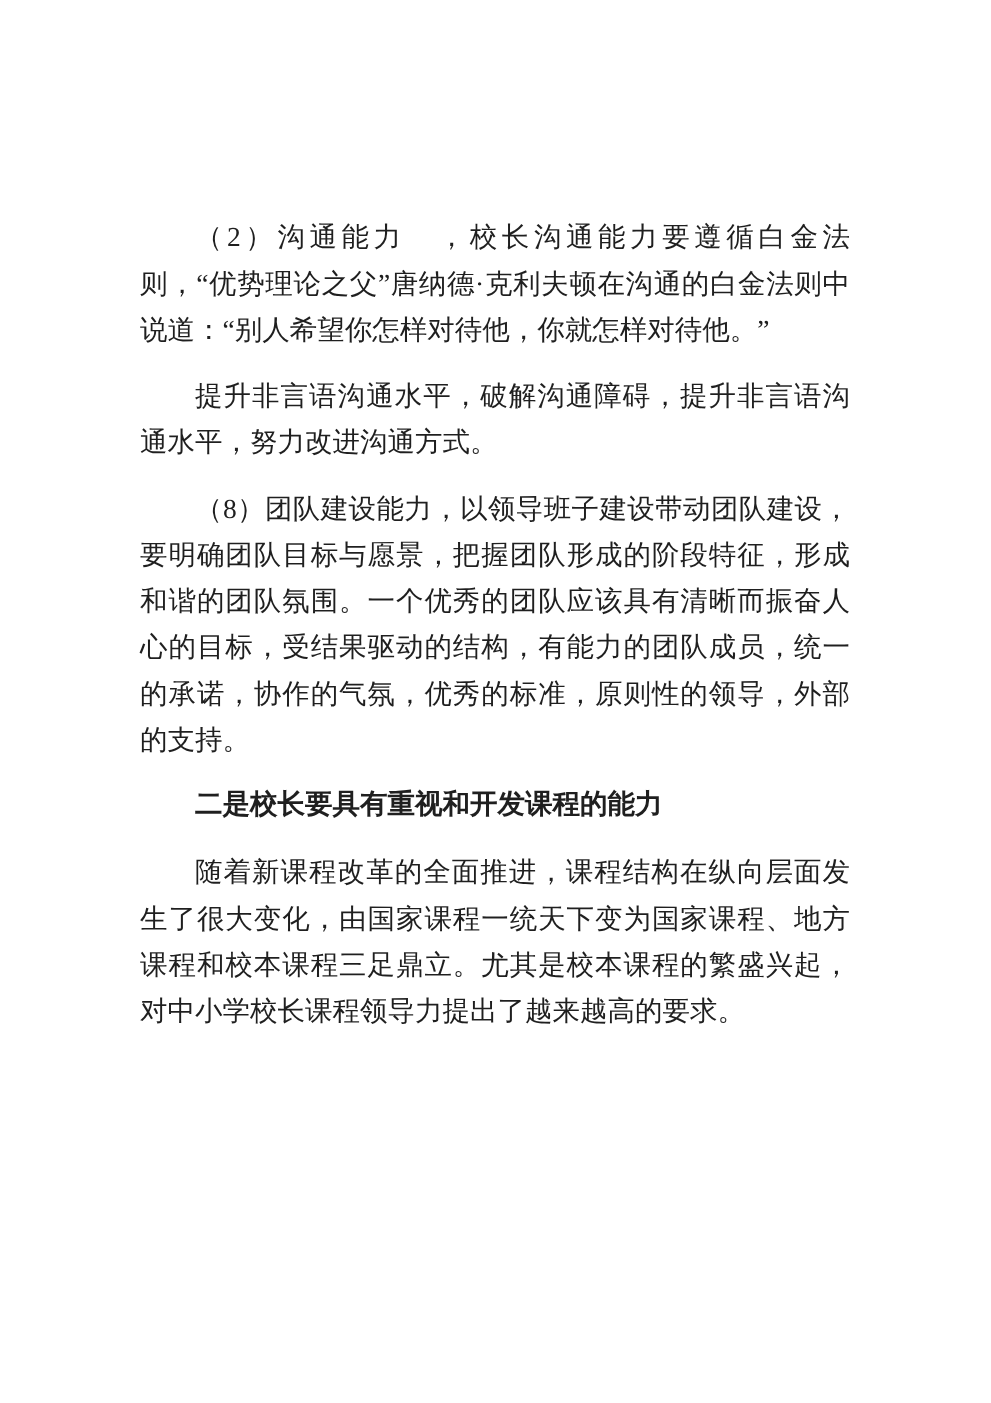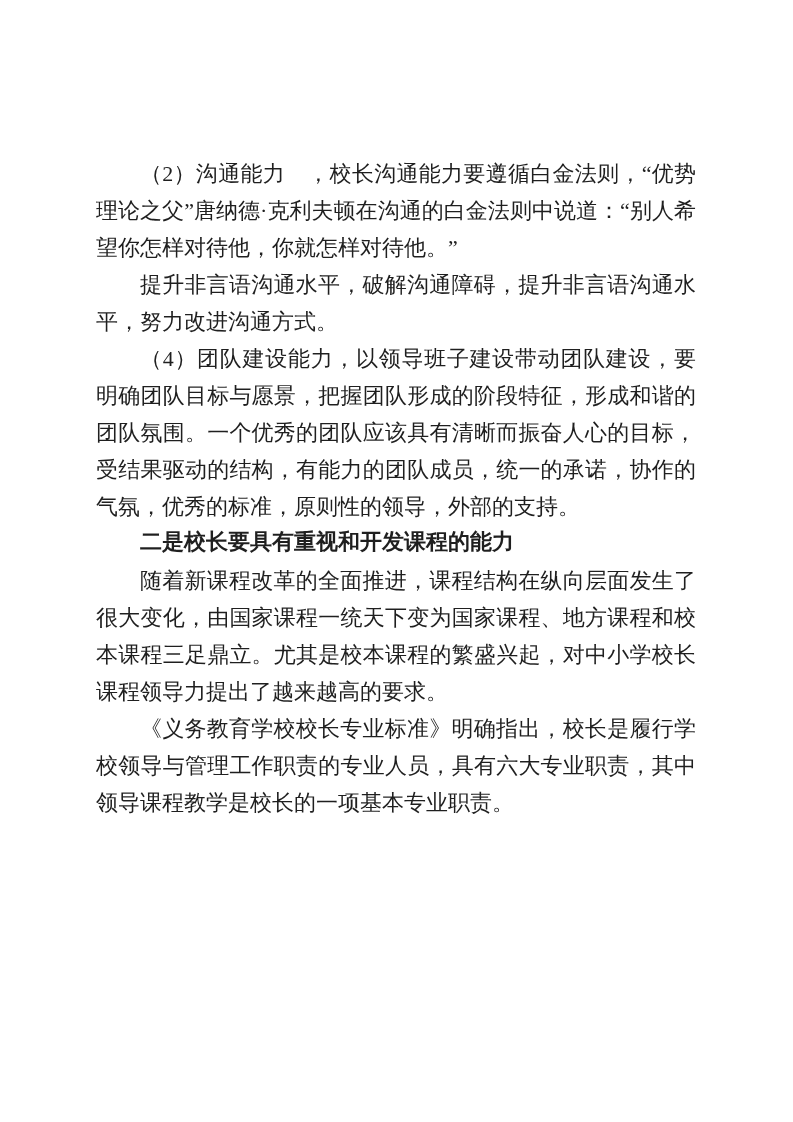--- a/index.html
+++ b/index.html
@@ -20,34 +20,33 @@
     left: 96px;
     top: 155px;
     width: 600px;
     color: #1f1f1f;
     font-size: 22px;
     line-height: 37px;
     text-align: justify;
     letter-spacing: 0;
   }
   .content p {
-    margin: 0;
+    margin: 16px;
     padding: 0;
     text-indent: 44px;
   }
   .content p.heading {
     font-weight: 700;
     font-family: Liberation Mono, monospace;
   }
 </style>
 </head>
 <body>
 
 <div class="page">
   <div class="content">
       <p class="body">（2）沟通能力　，校长沟通能力要遵循白金法则，“优势理论之父”唐纳德·克利夫顿在沟通的白金法则中说道：“别人希望你怎样对待他，你就怎样对待他。”</p>
       <p class="body">提升非言语沟通水平，破解沟通障碍，提升非言语沟通水平，努力改进沟通方式。</p>
-      <p class="body">（4）团队建设能力，以领导班子建设带动团队建设，要明确团队目标与愿景，把握团队形成的阶段特征，形成和谐的团队氛围。一个优秀的团队应该具有清晰而振奋人心的目标，受结果驱动的结构，有能力的团队成员，统一的承诺，协作的气氛，优秀的标准，原则性的领导，外部的支持。</p>
+      <p class="body">（8）团队建设能力，以领导班子建设带动团队建设，要明确团队目标与愿景，把握团队形成的阶段特征，形成和谐的团队氛围。一个优秀的团队应该具有清晰而振奋人心的目标，受结果驱动的结构，有能力的团队成员，统一的承诺，协作的气氛，优秀的标准，原则性的领导，外部的支持。</p>
       <p class="heading">二是校长要具有重视和开发课程的能力</p>
       <p class="body">随着新课程改革的全面推进，课程结构在纵向层面发生了很大变化，由国家课程一统天下变为国家课程、地方课程和校本课程三足鼎立。尤其是校本课程的繁盛兴起，对中小学校长课程领导力提出了越来越高的要求。</p>
-      <p class="body">《义务教育学校校长专业标准》明确指出，校长是履行学校领导与管理工作职责的专业人员，具有六大专业职责，其中领导课程教学是校长的一项基本专业职责。</p>
     </div>
 </div>
 
 </body></html>

